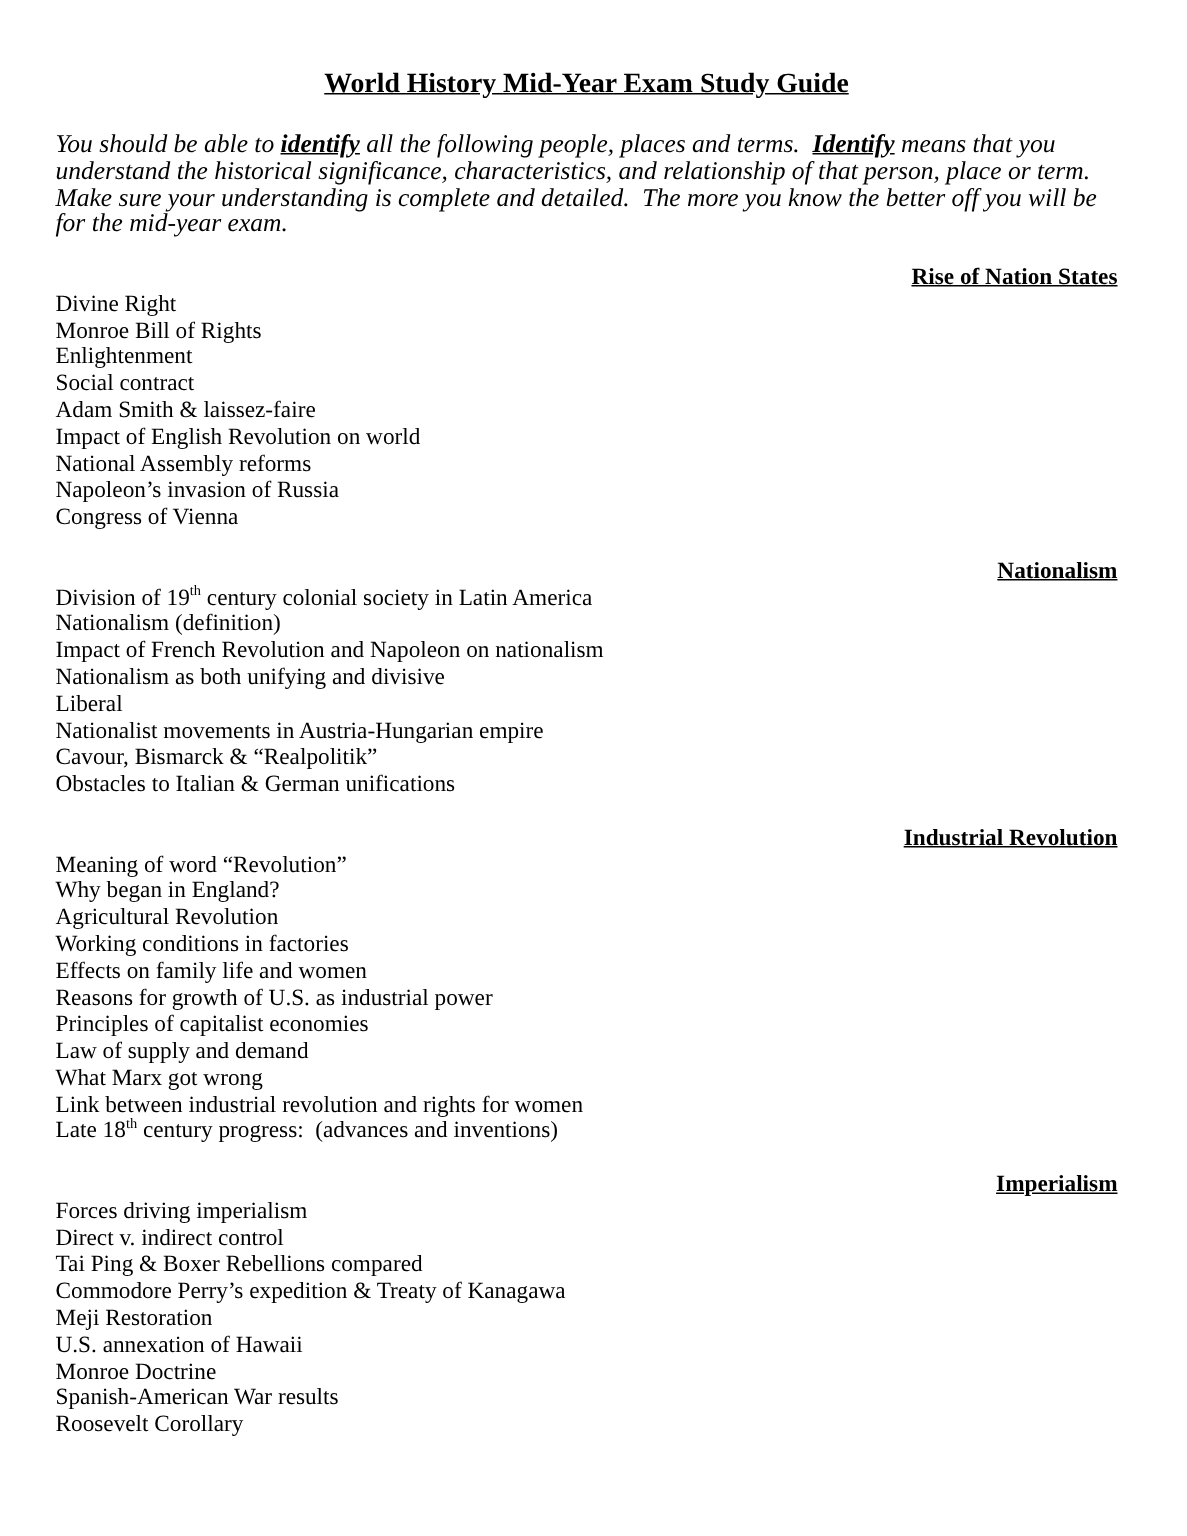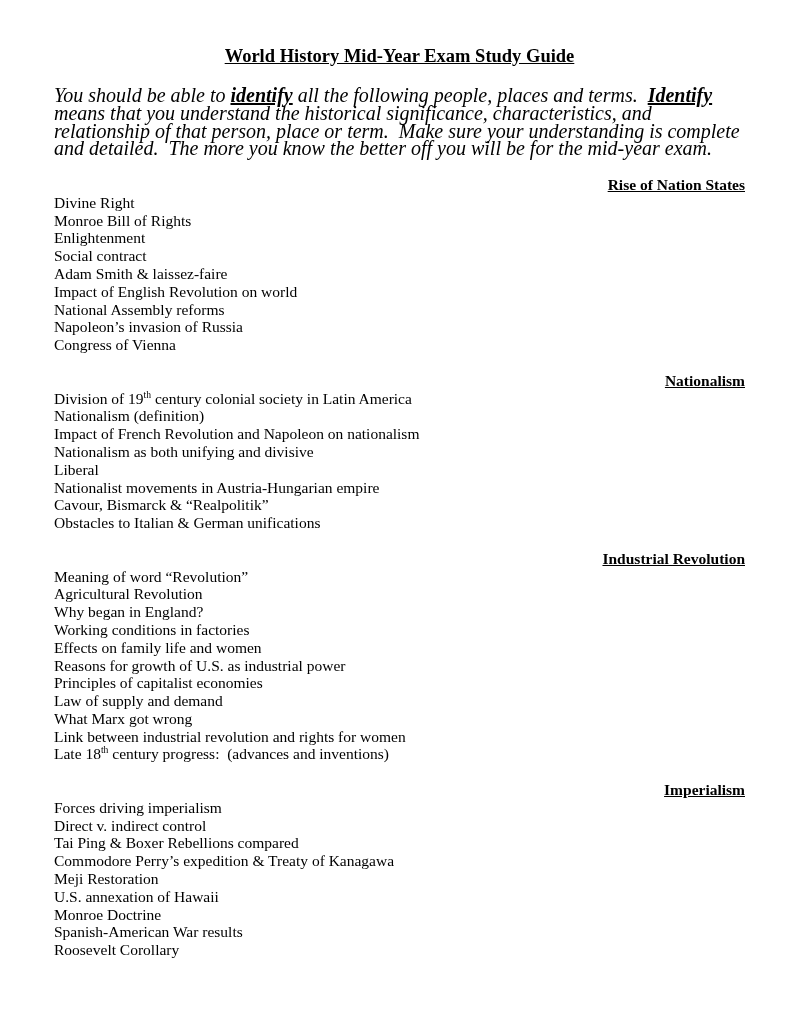--- a/index.html
+++ b/index.html
@@ -8,34 +8,34 @@
     height: 1024px;
     background: #ffffff;
     color: #000000;
     font-family: "Liberation Serif", "DejaVu Serif", serif;
     overflow: hidden;
   }
   .page {
     box-sizing: border-box;
     width: 791px;
     height: 1024px;
-    padding: 45px 46px 0 54px;
+    padding: 45px 46px 0 37px;
     background: #ffffff;
   }
   .doc-title {
     text-align: center;
     font-weight: bold;
     text-decoration: underline;
     font-size: 18.5px;
     line-height: 22px;
     margin: 0 0 20px 0;
   }
   .intro {
     font-style: italic;
-    font-size: 20px;
+    font-size: 17px;
     line-height: 17.8px;
     white-space: pre-wrap;
     margin: 0 0 17.8px 0;
   }
   .intro .em-term {
     font-weight: bold;
     text-decoration: underline;
   }
   .section {
     margin: 0 0 17.8px 0;
@@ -94,22 +94,22 @@
           <div class="item">Nationalist movements in Austria-Hungarian empire</div>
           <div class="item">Cavour, Bismarck &amp; “Realpolitik”</div>
           <div class="item">Obstacles to Italian &amp; German unifications</div>
         </div>
   </div>
 
   <div class="section">
     <div class="section-header">Industrial Revolution</div>
     <div>
           <div class="item">Meaning of word “Revolution”</div>
+          <div class="item">Why began in England?</div>
           <div class="item">Agricultural Revolution</div>
-          <div class="item">Why began in England?</div>
           <div class="item">Working conditions in factories</div>
           <div class="item">Effects on family life and women</div>
           <div class="item">Reasons for growth of U.S. as industrial power</div>
           <div class="item">Principles of capitalist economies</div>
           <div class="item">Law of supply and demand</div>
           <div class="item">What Marx got wrong</div>
           <div class="item">Link between industrial revolution and rights for women</div>
           <div class="item"><span>Late 18</span><sup>th</sup><span> century progress:  (advances and inventions)</span></div>
         </div>
   </div>

